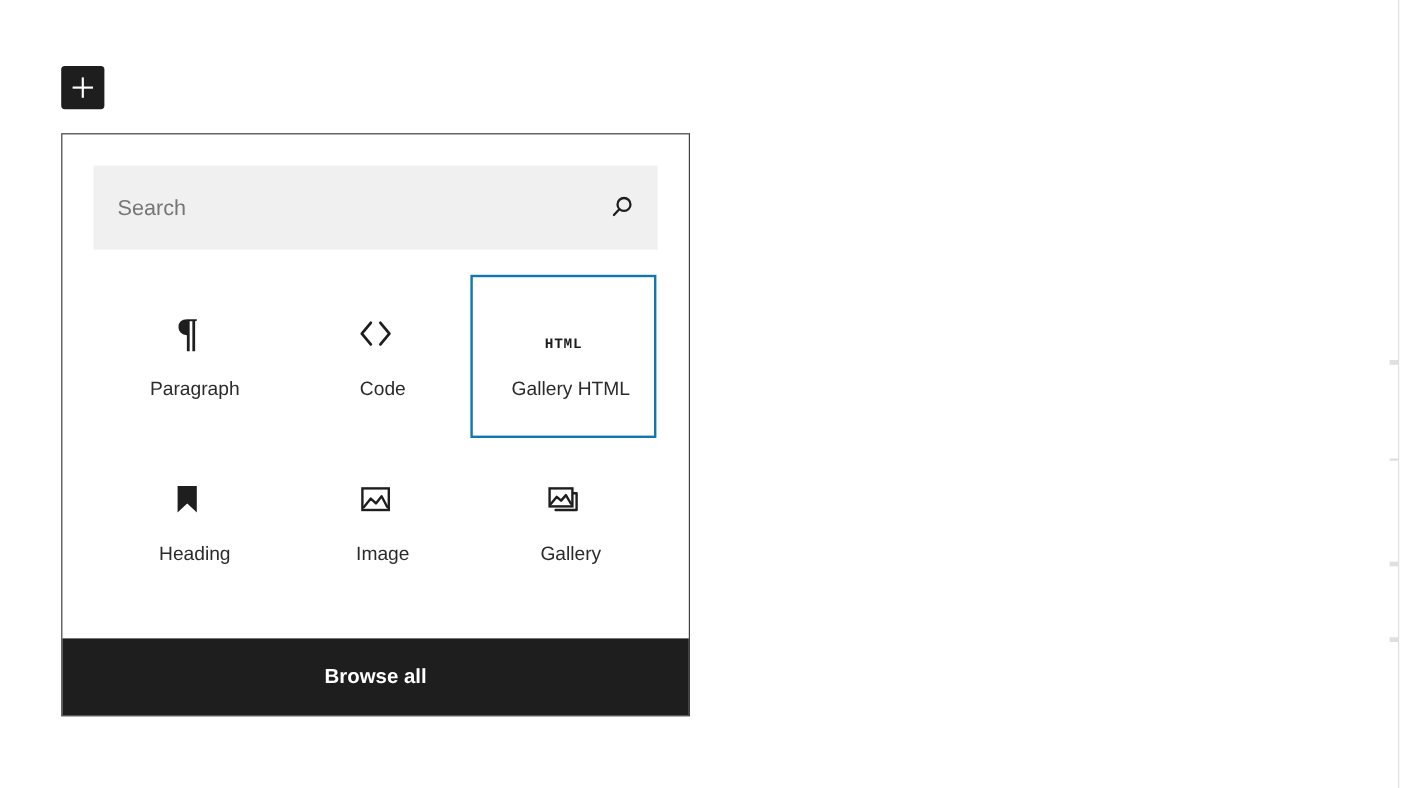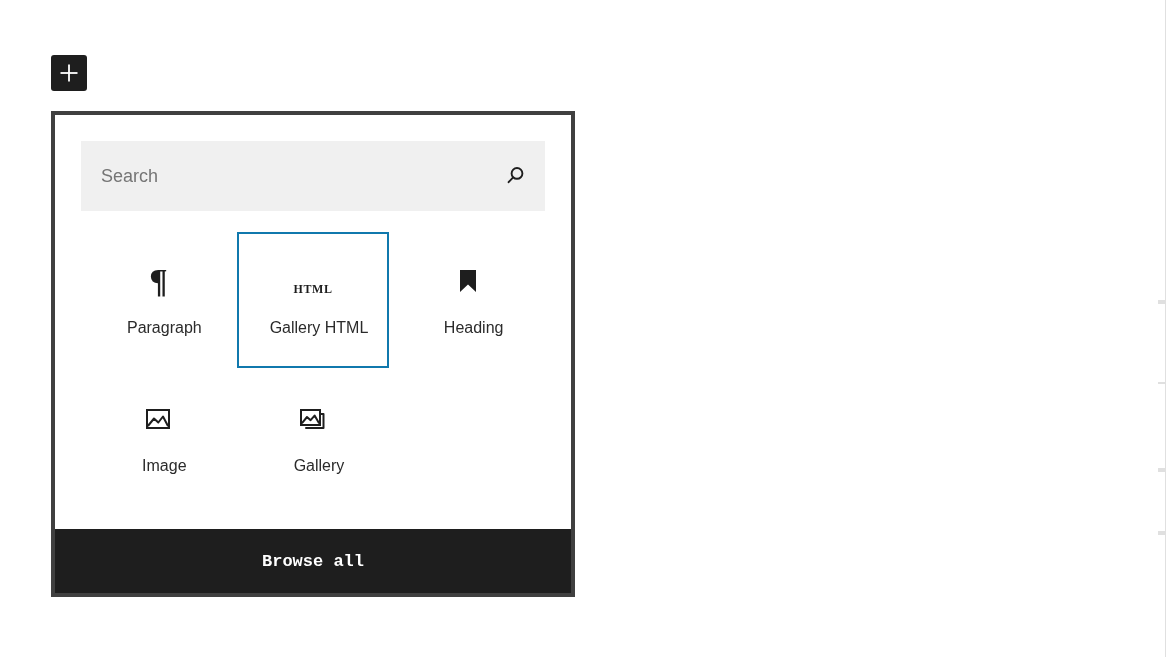--- a/index.html
+++ b/index.html
@@ -59,21 +59,21 @@
   .inserter-toggle svg { display: block; }
 
   
   .inserter-panel {
     position: absolute;
     left: 51px;
     top: 111px;
     width: 524px;
     height: 486px;
     background: #ffffff;
-    border: 4px solid #404040;
+    border: 1px solid #404040;
     box-sizing: border-box;
     display: flex;
     flex-direction: column;
   }
 
   .panel-body {
     flex: 1 1 auto;
     padding: 26px 26px 0 26px;
     box-sizing: border-box;
   }
@@ -142,21 +142,21 @@
   .block-icon {
     height: 34px;
     display: flex;
     align-items: center;
     justify-content: center;
     color: #1e1e1e;
   }
   .block-icon svg { display: block; }
 
   .block-icon-text {
-    font-family: Liberation Serif, serif;
+    font-family: Liberation Mono, monospace;
     font-weight: bold;
     font-size: 12px;
     letter-spacing: 0.6px;
     color: #1e1e1e;
     margin-top: 17px;
   }
 
   .pilcrow {
     font-family: "Liberation Serif", serif;
     font-size: 34px;
@@ -179,21 +179,21 @@
     flex: 0 0 auto;
     height: 64px;
     background: #1e1e1e;
     color: #ffffff;
     border: none;
     width: 100%;
     display: flex;
     align-items: center;
     justify-content: center;
     cursor: pointer;
-    font-family: Liberation Mono, monospace;
+    font-family: Liberation Sans, sans-serif;
     font-size: 17px;
     font-weight: bold;
   }
 </style>
 </head>
 <body>
 
 <div class="canvas">
 
   <div class="right-edge-rule"></div>
@@ -227,20 +227,29 @@
 
       <div class="block-grid">
 
         <div class="block-tile">
           <span class="block-icon">
             <span class="pilcrow">¶</span>
           </span>
           <span class="block-label">Paragraph</span>
         </div>
 
+        <div class="block-tile">
+          <span class="block-icon">
+            <svg width="34" height="26" viewBox="0 0 34 26" aria-hidden="true">
+              <polyline points="13,4 5.5,13 13,22" fill="none" stroke="#1e1e1e" stroke-width="2.3" stroke-linecap="round" stroke-linejoin="round"></polyline>
+              <polyline points="21,4 28.5,13 21,22" fill="none" stroke="#1e1e1e" stroke-width="2.3" stroke-linecap="round" stroke-linejoin="round"></polyline>
+            </svg>
+          </span>
+          <span class="block-label">Code</span>
+        </div>
 
         <div class="block-tile selected">
           <span class="block-icon">
             <span class="block-icon-text">HTML</span>
           </span>
           <span class="block-label">Gallery HTML</span>
         </div>
 
         <div class="block-tile">
           <span class="block-icon">

